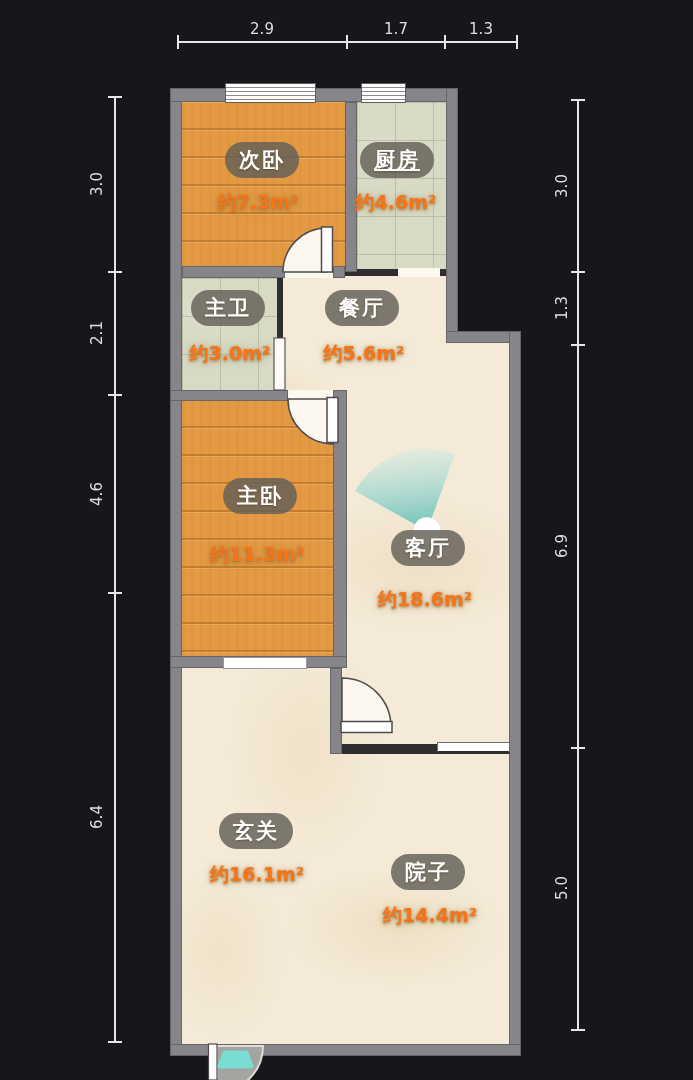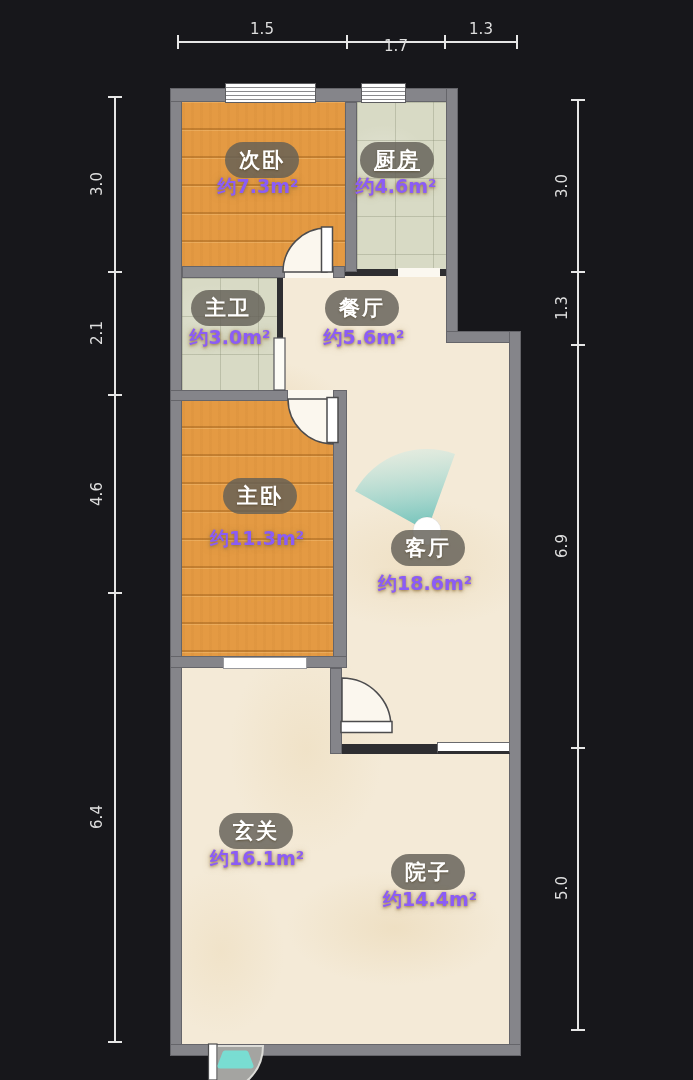--- a/index.html
+++ b/index.html
@@ -33,22 +33,22 @@
   .window-h{position:absolute;background:#ffffff;border:1px solid #5d5d60;box-sizing:border-box;
     background-image:repeating-linear-gradient(180deg, rgba(0,0,0,0) 0 3px, #8a8a8d 3px 4px);}
   .window-sill{position:absolute;background:#ffffff;border:1px solid #9a9a9d;box-sizing:border-box;}
   .window-slide{position:absolute;background:#ffffff;border:1px solid #6a6a6d;border-bottom:3px solid #2e2e31;box-sizing:border-box;}
   .sill-white{position:absolute;background:#fbf8f0;}
 
   
   .badge{position:absolute;transform:translate(-50%,-50%);background:rgba(99,95,87,.82);
     color:#fff;border-radius:19px;padding:4px 14px;font-size:21px;font-weight:700;
     letter-spacing:2px;white-space:nowrap;text-shadow:0 1px 2px rgba(70,55,25,.55);}
-  .area{position:absolute;transform:translate(-50%,-50%);color:#8b5cf6;font-size:19px;font-weight:600;
-    white-space:nowrap;text-shadow:0 1px 3px rgba(150,118,62,.95),0 1px 7px rgba(150,118,62,.55);}
+  .area{position:absolute;transform:translate(-50%,-50%);color:#f97316;font-size:19px;font-weight:600;
+    white-space:nowrap;text-shadow:0 1px 3px rgba(150,118,62,.95),0 1px 7px rgba(150,118,62,.55);margin-top:16px;}
 
   
   .dim-line{position:absolute;background:#e6e6e6;}
   .tick{position:absolute;background:#e6e6e6;}
   .dim-label{position:absolute;color:#dedede;font-size:15px;transform:translate(-50%,-50%);white-space:nowrap;}
   .dim-label.rot{transform:translate(-50%,-50%) rotate(-90deg);}
 
   svg{position:absolute;left:0;top:0;}
 </style>
 </head>
@@ -143,22 +143,22 @@
   <div class="area" style="left:257px;top:859px;">约16.1m²</div>
 
   <div class="badge" style="left:428px;top:872px;text-align:right;">院子</div>
   <div class="area" style="left:430px;top:900px;">约14.4m²</div>
 
   <div class="dim-line" style="left:178px;top:41px;width:339px;height:2px;"></div>
   <div class="tick" style="left:177px;top:35px;width:2px;height:14px;"></div>
   <div class="tick" style="left:346px;top:35px;width:2px;height:14px;"></div>
   <div class="tick" style="left:444px;top:35px;width:2px;height:14px;"></div>
   <div class="tick" style="left:516px;top:35px;width:2px;height:14px;"></div>
-  <div class="dim-label" style="left:262px;top:29px;">1.5</div>
-  <div class="dim-label" style="left:396px;top:46px;">1.7</div>
+  <div class="dim-label" style="left:262px;top:29px;">2.9</div>
+  <div class="dim-label" style="left:396px;top:29px;">1.7</div>
   <div class="dim-label" style="left:481px;top:29px;">1.3</div>
 
   <div class="dim-line" style="left:114px;top:97px;width:2px;height:945px;"></div>
   <div class="tick" style="left:108px;top:96px;width:14px;height:2px;"></div>
   <div class="tick" style="left:108px;top:271px;width:14px;height:2px;"></div>
   <div class="tick" style="left:108px;top:394px;width:14px;height:2px;"></div>
   <div class="tick" style="left:108px;top:592px;width:14px;height:2px;"></div>
   <div class="tick" style="left:108px;top:1041px;width:14px;height:2px;"></div>
   <div class="dim-label rot" style="left:97px;top:184px;">3.0</div>
   <div class="dim-label rot" style="left:97px;top:333px;">2.1</div>

